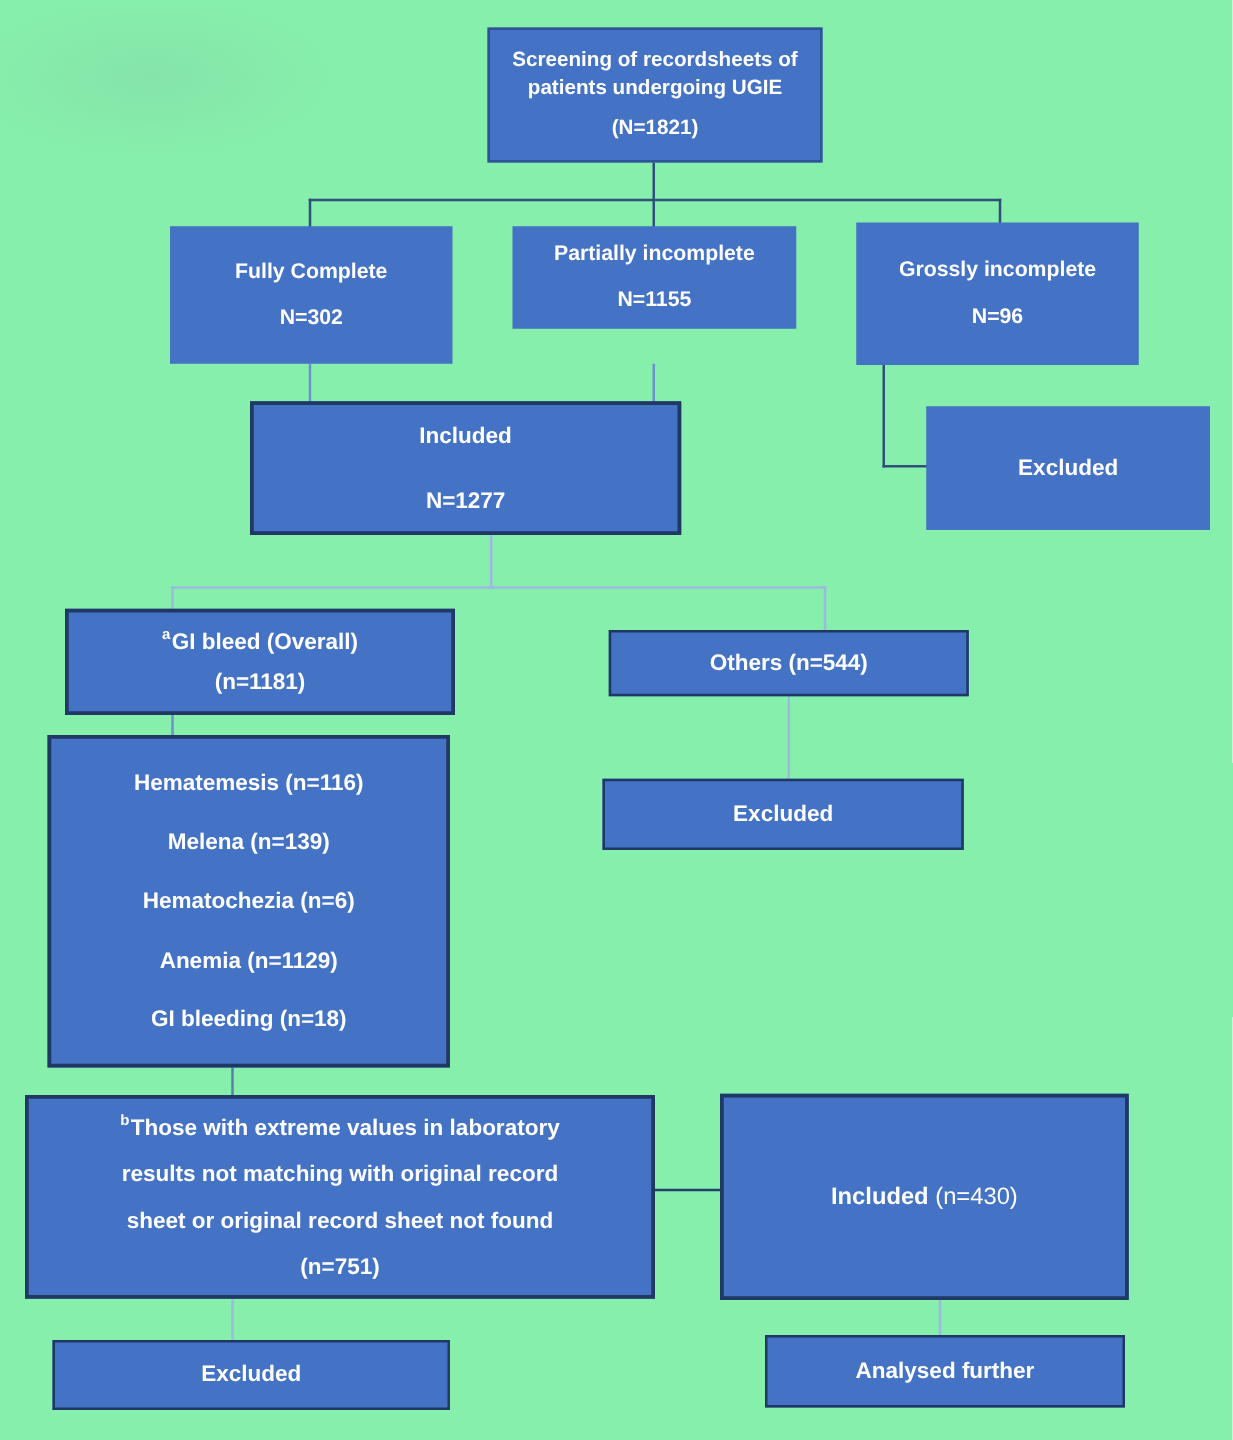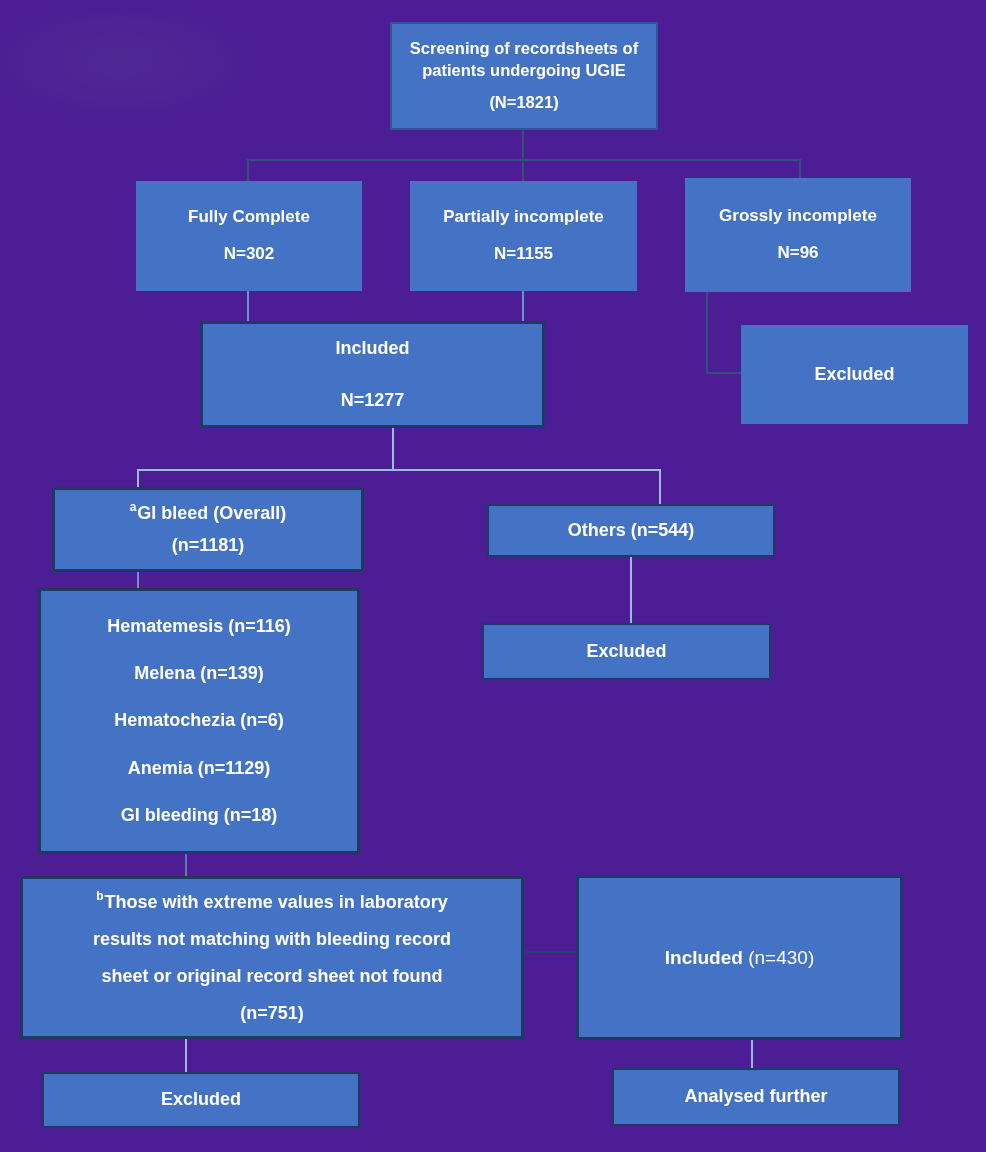--- a/index.html
+++ b/index.html
@@ -1,17 +1,17 @@
 <!DOCTYPE html>
 <html style="--box-fill: #4472C4; --box-border-dark: #1F3864; --box-border-medium: #2F5496; --connector-dark: #2F5078; --connector-medium: #6C92CE; --connector-light: #9DB9E1; --connector-steel: #5C7DAF; --connector-navy: #24406B; --text-color: #FFFFFF;"><head>
 <meta charset="utf-8">
 <style>
   html,body{margin:0;padding:0;background:#ffffff;}
   .canvas{
-    position:relative;width:986px;height:1152px;background:#4c1d95;overflow:hidden;
+    position:relative;width:986px;height:1152px;background:#86efac;overflow:hidden;
     font-family:"Liberation Sans",sans-serif;
   }
   .artifact{
     position:absolute;left:0;top:8px;width:270px;height:120px;
     background:radial-gradient(ellipse at 45% 45%, rgba(130,130,140,0.10), rgba(130,130,140,0.0) 70%);
     pointer-events:none;
   }
   .box{
     position:absolute;background:var(--box-fill);color:var(--text-color);
     display:flex;flex-direction:column;align-items:center;justify-content:center;
@@ -84,21 +84,21 @@
     <div class="line">Screening of recordsheets of</div>
     <div class="line">patients undergoing UGIE</div>
     <div class="line gap10">(N=1821)</div>
   </div>
 
   <div class="box fs17" style="left:136px;top:181px;width:226px;height:110px;">
     <div class="line">Fully Complete</div>
     <div class="line gap14">N=302</div>
   </div>
 
-  <div class="box fs17" style="left:410px;top:181px;width:227px;height:110px;">
+  <div class="box fs17" style="left:410px;top:181px;width:227px;height:82px;">
     <div class="line">Partially incomplete</div>
     <div class="line gap14">N=1155</div>
   </div>
 
   <div class="box fs17" style="left:685px;top:178px;width:226px;height:114px;">
     <div class="line">Grossly incomplete</div>
     <div class="line gap14">N=96</div>
   </div>
 
   <div class="box b-dark fs18" style="left:200px;top:321px;width:345px;height:107px;">
@@ -126,21 +126,21 @@
   <div class="symptoms-list b-dark fs18" style="left:38px;top:588px;width:322px;height:266px;">
     <div class="line">Hematemesis (n=116)</div>
     <div class="line">Melena (n=139)</div>
     <div class="line">Hematochezia (n=6)</div>
     <div class="line">Anemia (n=1129)</div>
     <div class="line">GI bleeding (n=18)</div>
   </div>
 
   <div class="box b-dark fs18 wrapbox" style="left:20px;top:876px;width:504px;height:163px;">
     <div class="line"><sup>b</sup><span>Those with extreme values in laboratory</span></div>
-    <div class="line">results not matching with bleeding record</div>
+    <div class="line">results not matching with original record</div>
     <div class="line">sheet or original record sheet not found</div>
     <div class="line">(n=751)</div>
   </div>
 
   <div class="box b-dark fs19" style="left:576px;top:875px;width:327px;height:165px;">
     <div class="line"><span>Included</span><span class="normal"> (n=430)</span></div>
   </div>
 
   <div class="box b-dark-thin fs18" style="left:42px;top:1072px;width:318px;height:56px;">
     <div class="line">Excluded</div>

